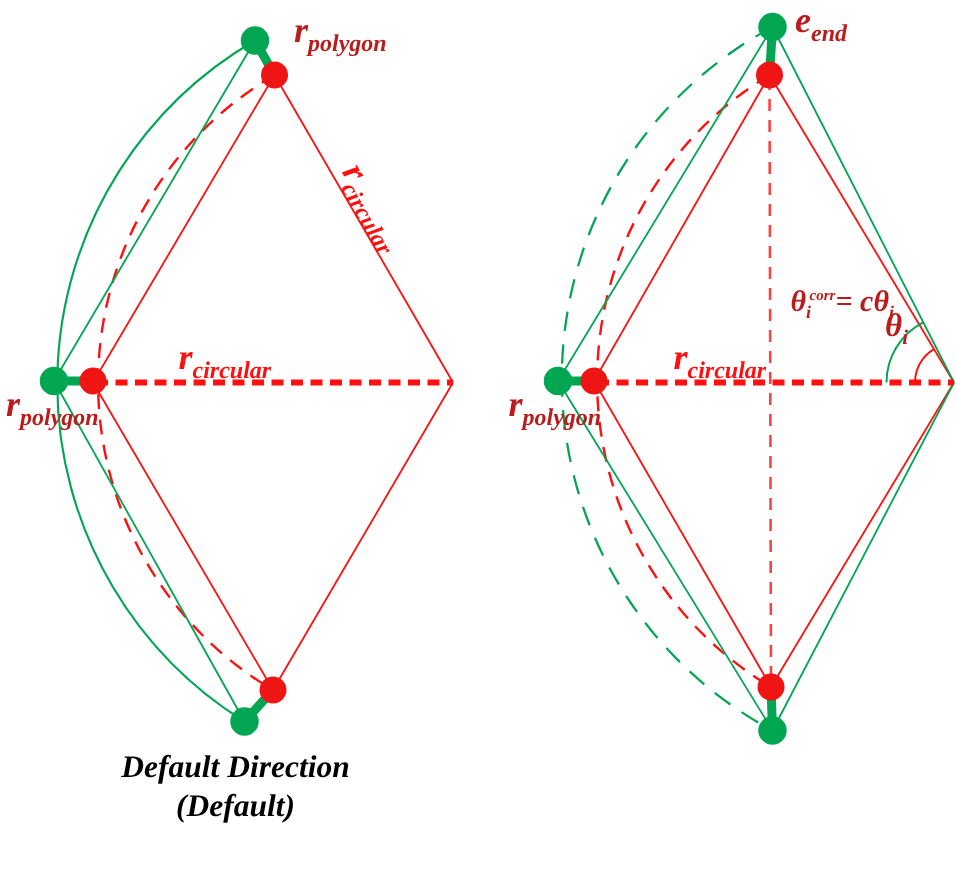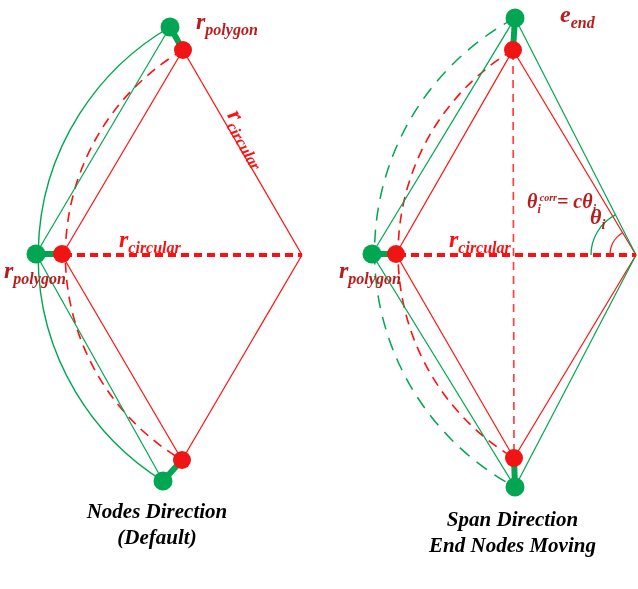--- a/index.html
+++ b/index.html
@@ -127,42 +127,38 @@
 
   <div class="lbl red-lbl" style="left:119px;top:227px;">
     <span class="base">r</span><span class="subscript">circular</span>
   </div>
 
   <div class="lbl green-lbl" style="left:4px;top:258px;">
     <span class="base">r</span><span class="subscript">polygon</span>
   </div>
 
   <div class="caption" style="left:52px;top:498px;width:210px;">
-    <div>Nodes Direction</div>
+    <div>Default Direction</div>
     <div>(Default)</div>
   </div>
 
-  <div class="lbl green-lbl" style="left:560px;top:2px;">
+  <div class="lbl green-lbl" style="left:530px;top:2px;">
     <span class="base">e</span><span class="subscript">end</span>
   </div>
 
   <div class="lbl green-lbl theta-lbl" style="left:527px;top:191px;">
     <span>θ</span><span class="sub-s">i</span><span class="sup-s">corr</span><span>= c</span><span>θ</span><span class="sub-s">i</span>
   </div>
 
   <div class="lbl green-lbl theta-big" style="left:590px;top:206px;font-style:italic;">
     <span>θ</span><span class="sub-s">i</span>
   </div>
 
   <div class="lbl red-lbl" style="left:449px;top:227px;">
     <span class="base">r</span><span class="subscript">circular</span>
   </div>
 
   <div class="lbl green-lbl" style="left:339px;top:258px;">
     <span class="base">r</span><span class="subscript">polygon</span>
   </div>
 
-  <div class="caption" style="left:395px;top:506px;width:235px;">
-    <div>Span Direction</div>
-    <div>End Nodes Moving</div>
-  </div>
 
 </div>
 
 </body></html>

